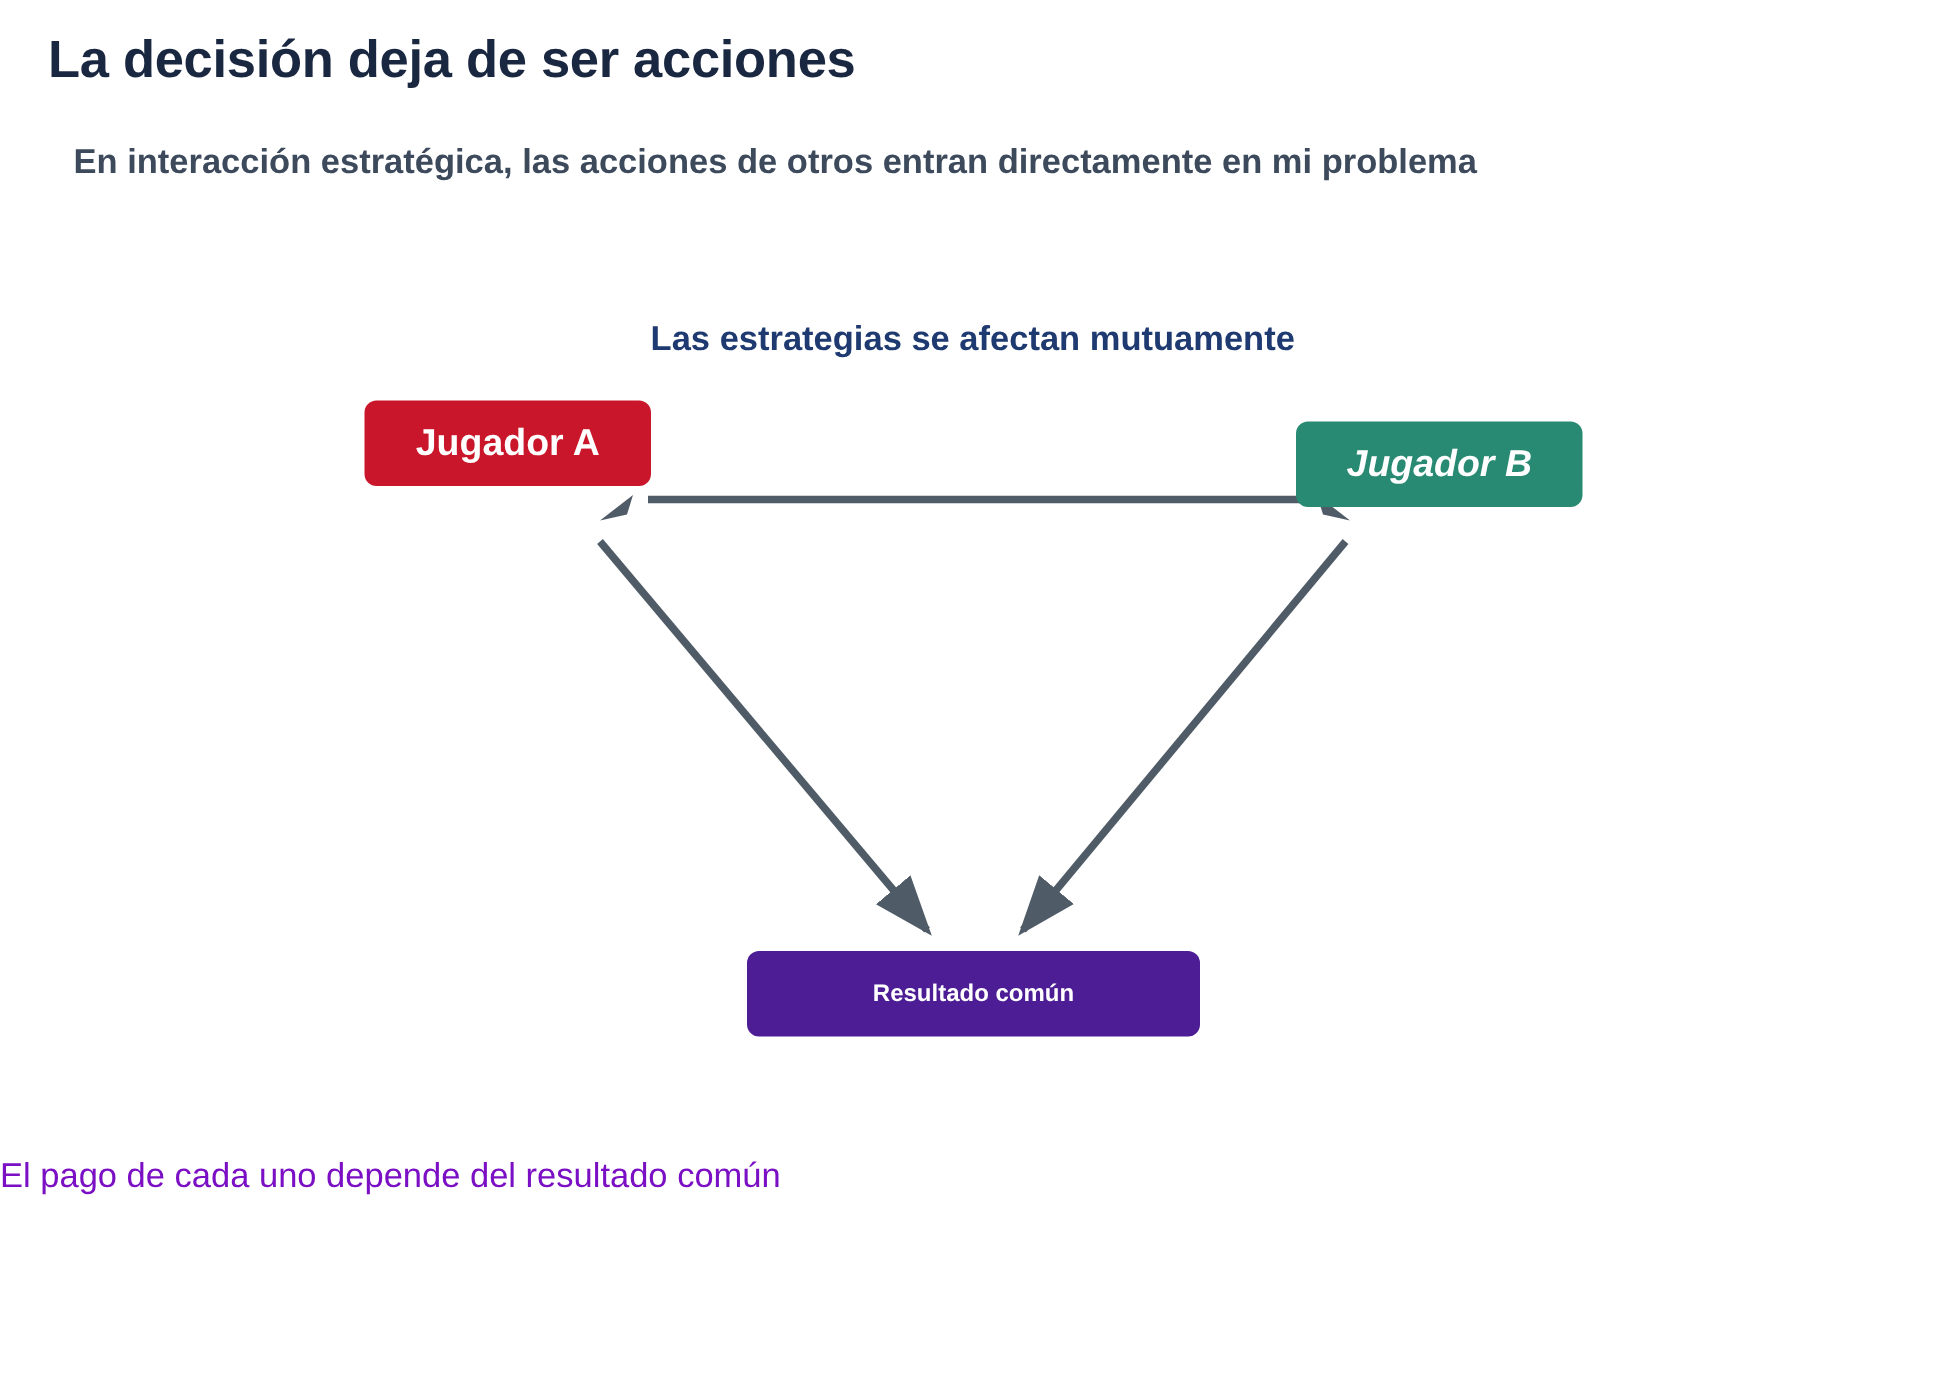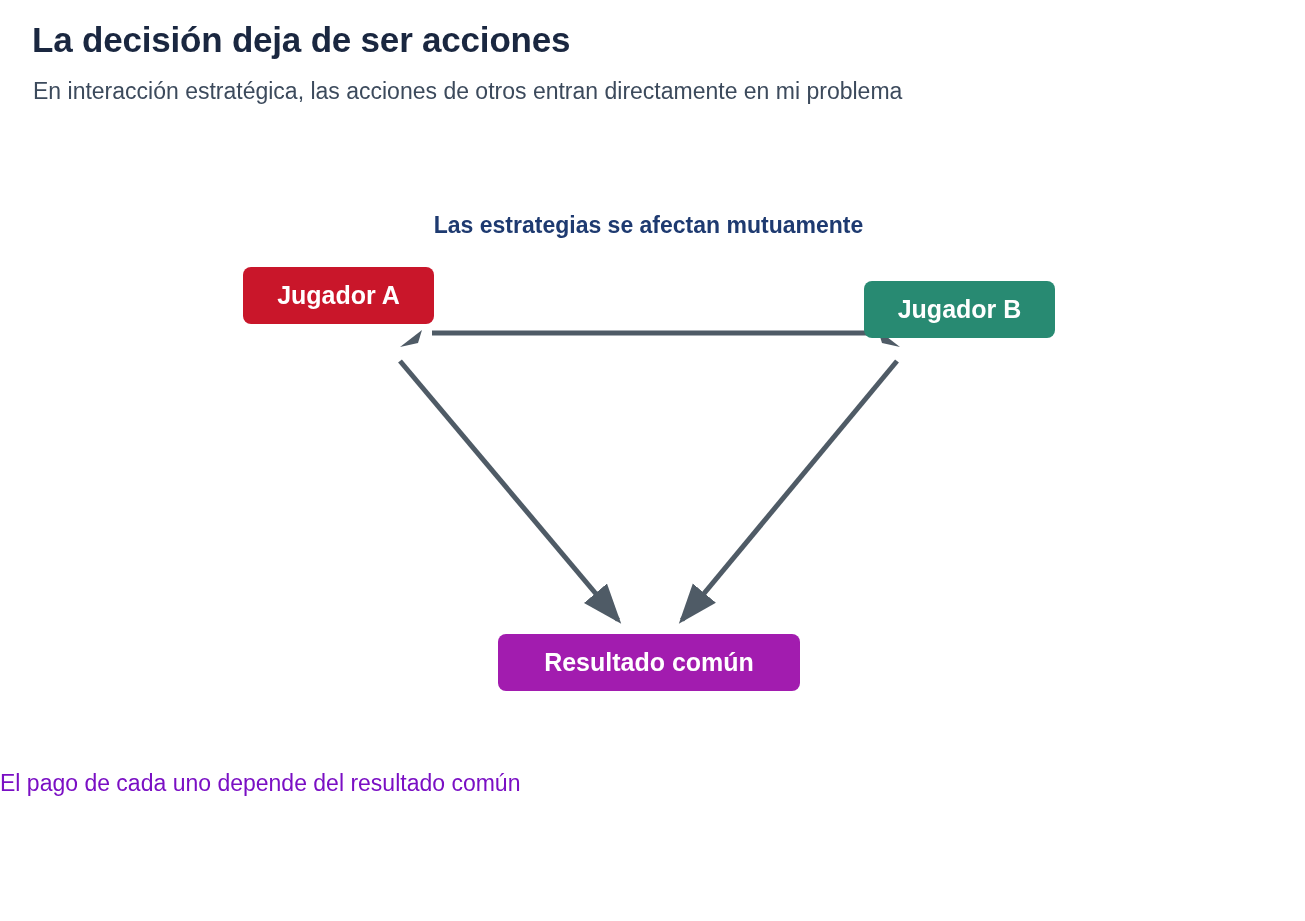--- a/index.html
+++ b/index.html
@@ -32,23 +32,23 @@
     font-size: 35px;
     font-weight: bold;
     letter-spacing: -0.2px;
     color: #1a2740;
     white-space: nowrap;
   }
   .page-subtitle {
     position: absolute;
     left: 33px;
     top: 78px;
-    margin: 0;
+    margin: 16px;
     font-size: 23px;
-    font-weight: normal;
+    font-weight: bold;
     color: #3c4a5c;
     white-space: nowrap;
   }
 
   
   .diagram {
     position: absolute;
     left: 0;
     top: 0;
     width: 1305px;
@@ -93,28 +93,29 @@
     width: 191px;
     height: 57px;
     background: #c9162a;
   }
   .node-b {
     left: 864px;
     top: 281px;
     width: 191px;
     height: 57px;
     background: #288a72;
+    font-style: italic;
   }
   .node-result {
     left: 498px;
     top: 634px;
     width: 302px;
     height: 57px;
-    background: #a21caf;
-    font-size: 25px;
+    background: #4c1d95;
+    font-size: 16px;
   }
 
   .caption {
     position: absolute;
     left: 0;
     top: 770px;
     width: 1297px;
     text-align: left;
     font-size: 23px;
     color: #7a0fc4;

